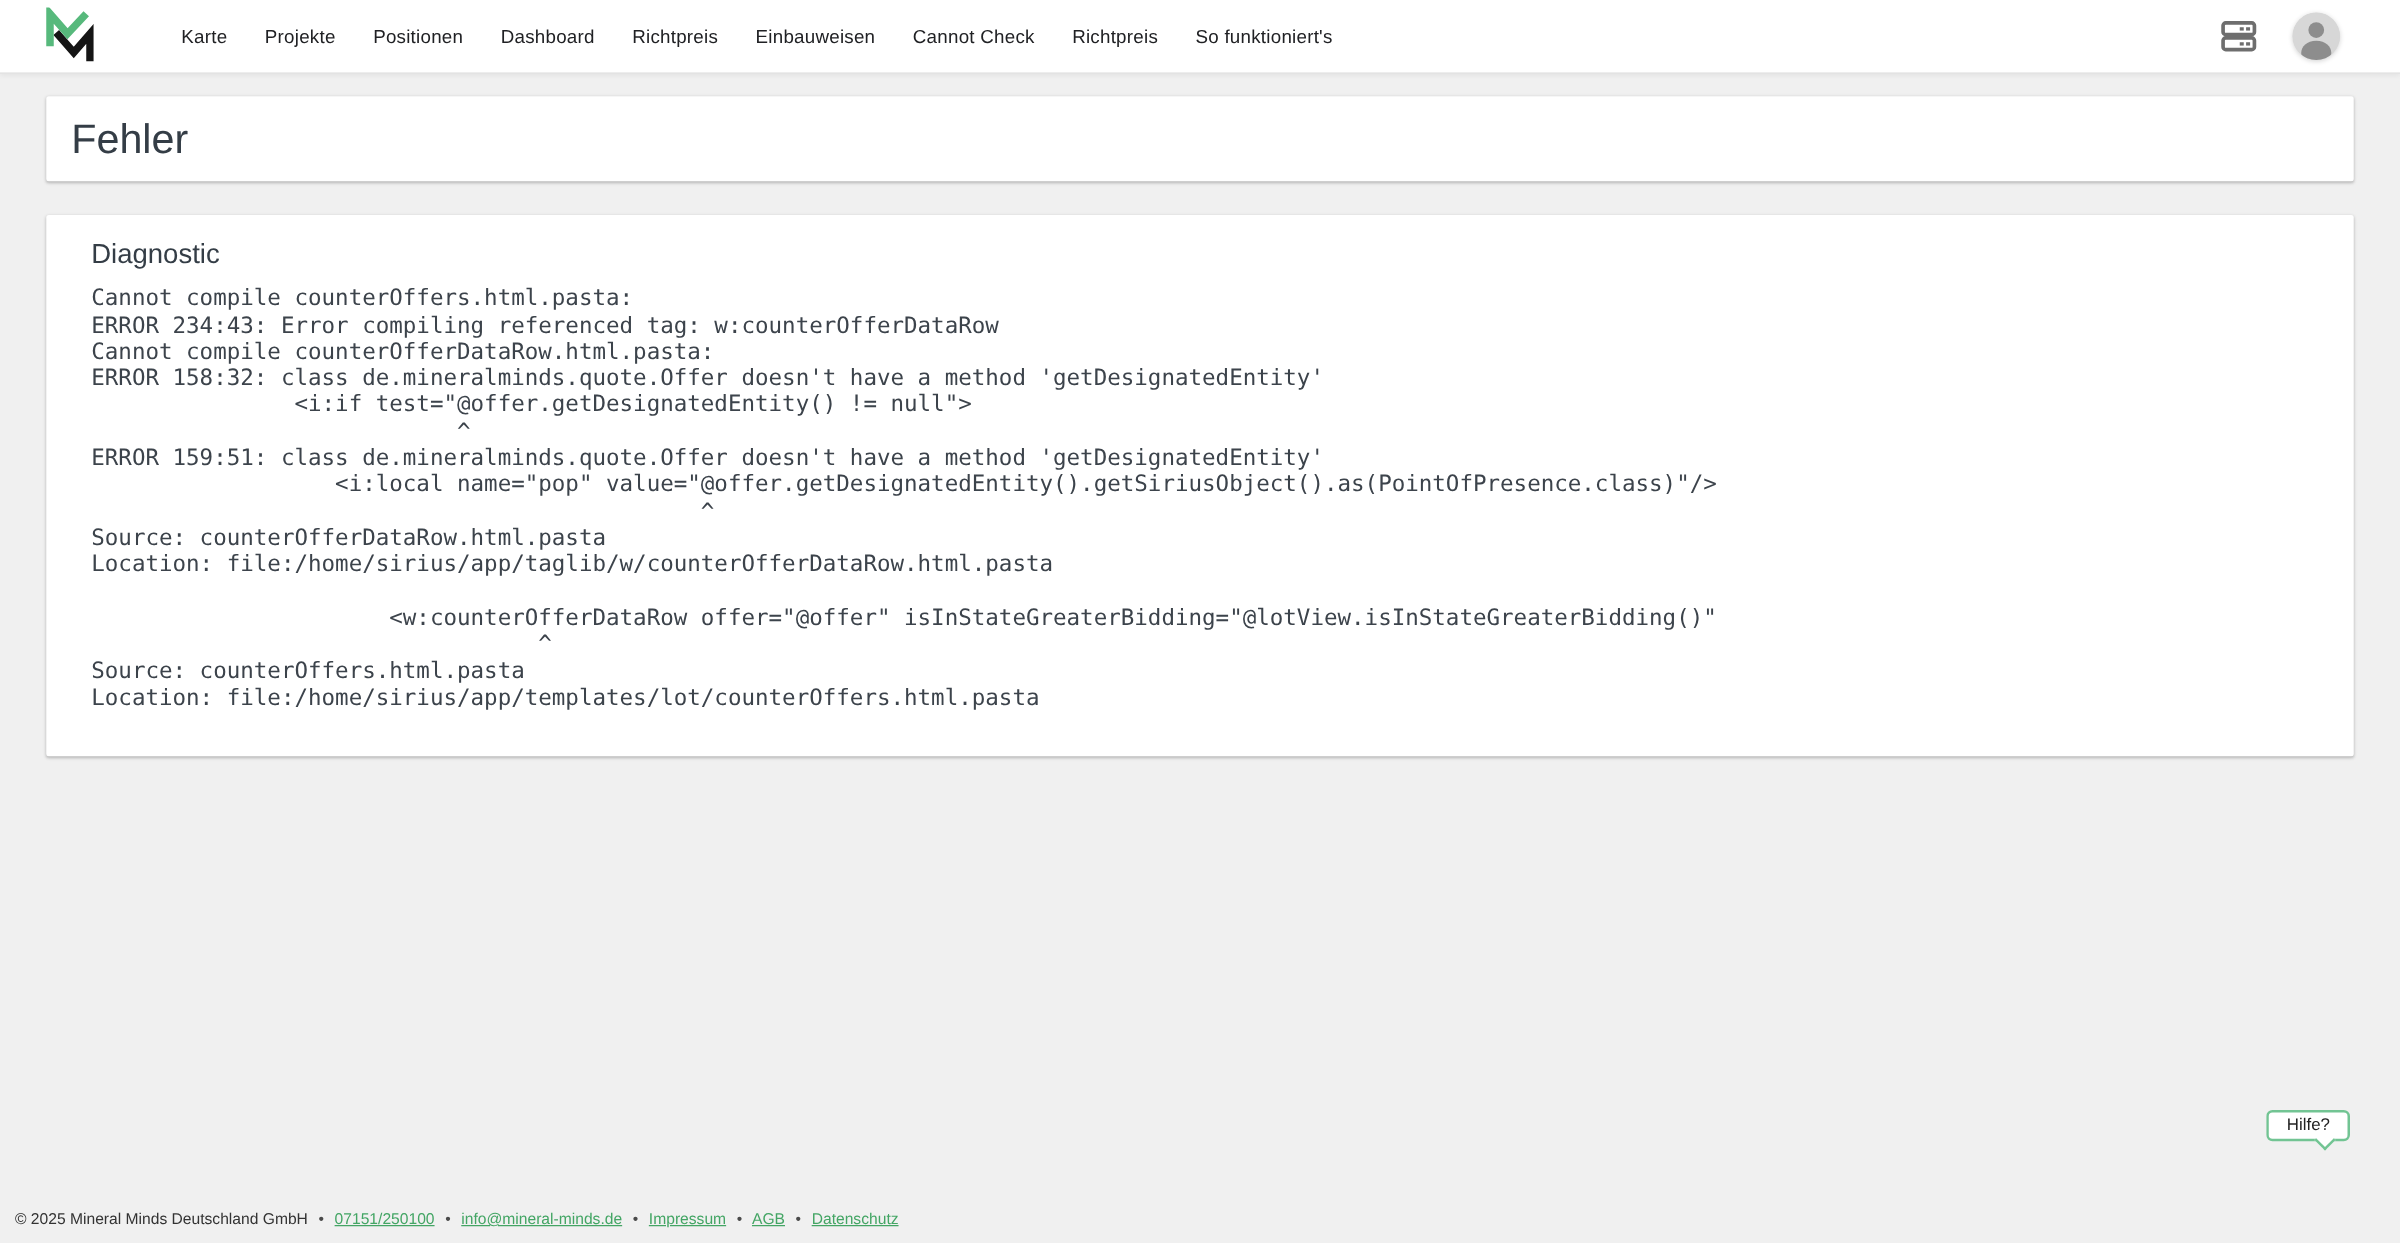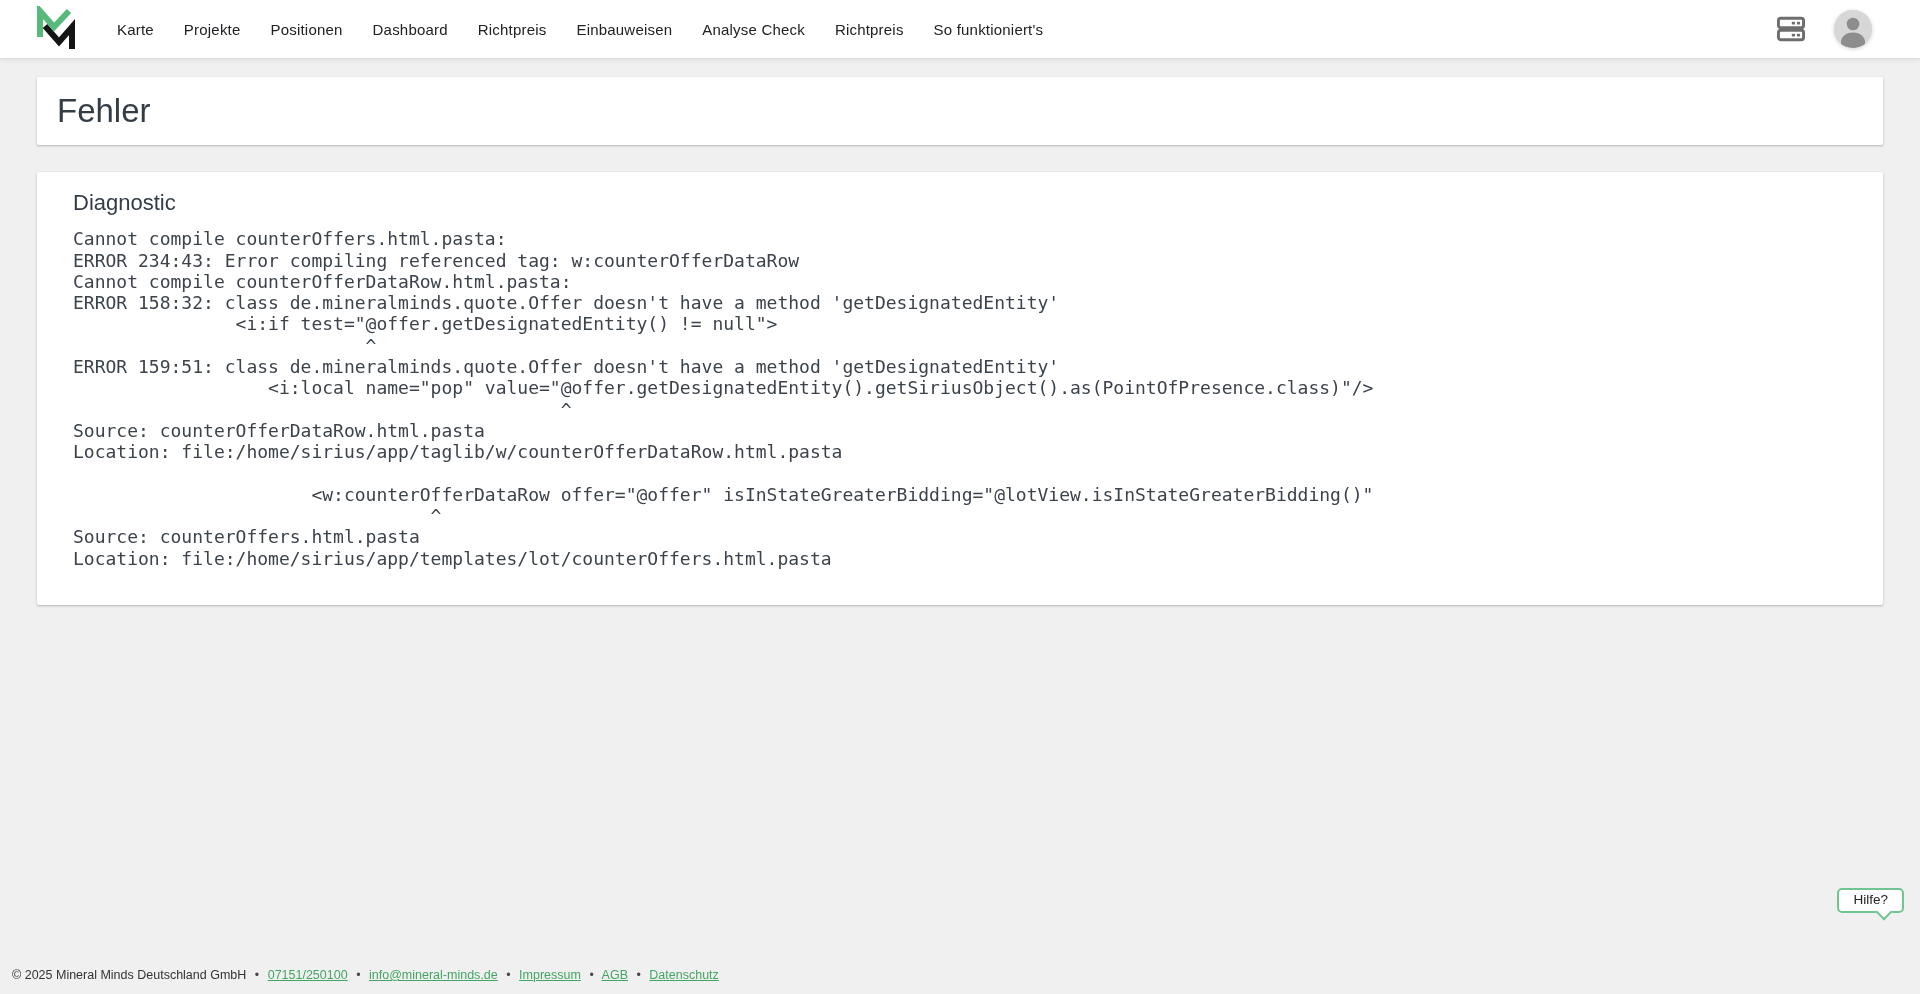--- a/index.html
+++ b/index.html
@@ -12,20 +12,21 @@
 
   
   .header {
     position: relative;
     height: 59px;
     background: #ffffff;
     border-bottom: 1px solid #dbdbdb;
     box-shadow: 0 2px 4px rgba(0,0,0,0.06);
     display: flex;
     align-items: center;
+    gap: 28px;
   }
   .logo-wrap {
     margin-left: 35px;
     width: 40px; height: 46px;
     display: flex; align-items: center;
   }
   .nav {
     display: flex;
     align-items: center;
     margin-left: 42px;
@@ -84,21 +85,21 @@
     font-family: "DejaVu Sans Mono", monospace;
     font-size: 18px;
     line-height: 21.3px;
     color: #3c434b;
     white-space: pre;
   }
 
   
   .help-bubble {
     position: fixed;
-    right: 16px;
+    right: 40px;
     bottom: 81px;
     background: #ffffff;
     border: 2px solid #72c493;
     border-radius: 5px;
     padding: 2px 14px 4px 14px;
     font-size: 13.5px;
     color: #222222;
     cursor: pointer;
     z-index: 20;
   }
@@ -147,21 +148,21 @@
     </svg>
   </div>
 
   <div class="nav">
     <div class="nav-item">Karte</div>
     <div class="nav-item">Projekte</div>
     <div class="nav-item">Positionen</div>
     <div class="nav-item">Dashboard</div>
     <div class="nav-item">Richtpreis</div>
     <div class="nav-item">Einbauweisen</div>
-    <div class="nav-item">Analyse Check</div>
+    <div class="nav-item">Cannot Check</div>
     <div class="nav-item">Richtpreis</div>
     <div class="nav-item">So funktioniert's</div>
   </div>
 
   <div class="header-right">
     <div class="server-btn">
       <svg width="34" height="32" viewBox="0 0 24 24">
         <rect x="2.6" y="4" width="18.8" height="7" rx="1.6" fill="none" stroke="#6e6e6e" stroke-width="2.2"></rect>
         <rect x="2.6" y="13" width="18.8" height="7" rx="1.6" fill="none" stroke="#6e6e6e" stroke-width="2.2"></rect>
         <rect x="12.6" y="6.6" width="2.4" height="2" fill="#6e6e6e"></rect>

